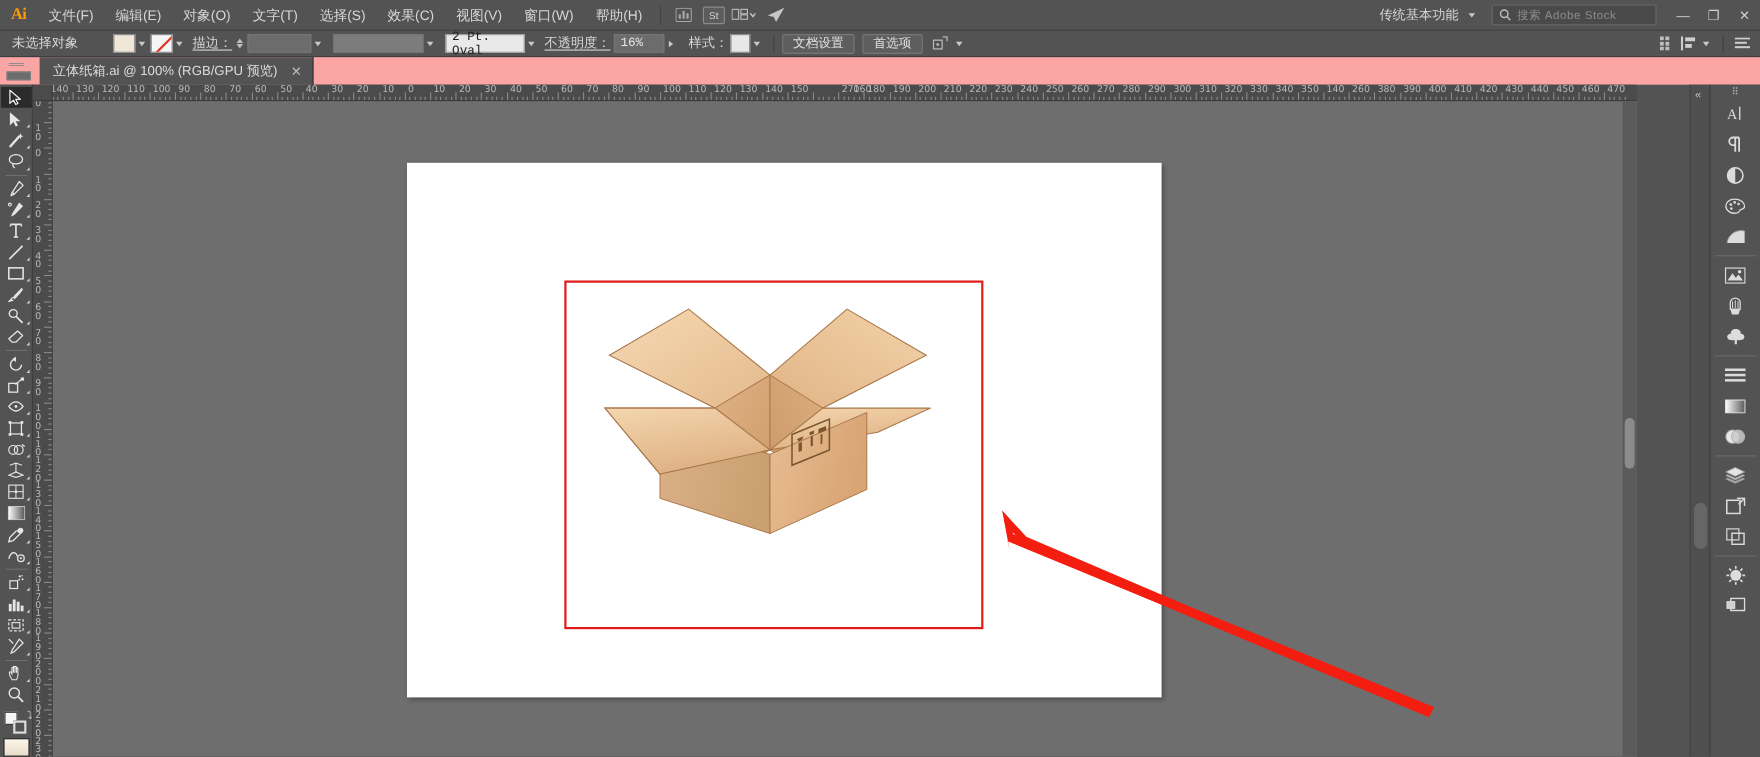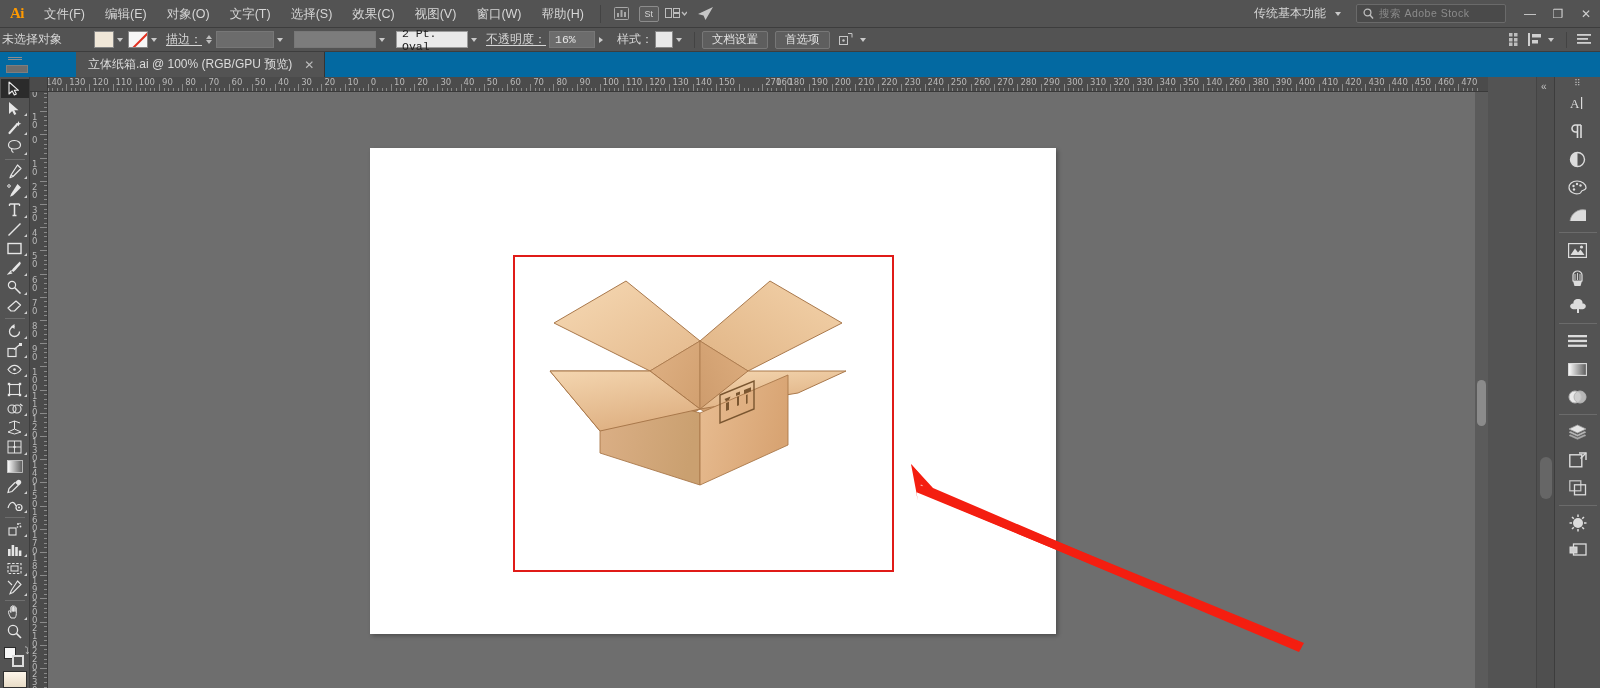--- a/index.html
+++ b/index.html
@@ -59,21 +59,21 @@
   .wctl {
     width: 28px; height: 28px; display: flex;
     align-items: center; justify-content: center;
     color: #d0d0d0; font-size: 12px;
   }
 
   
   .controlbar {
     position: absolute; left: 0; top: 28px; width: 1600px; height: 24px;
     background: #535353; border-bottom: 1px solid #3d3d3d;
-    display: flex; align-items: center; padding-left: 2px;
+    display: flex; align-items: center; padding-left: 11px;
   }
   .cb-label { color: #d6d6d6; font-size: 12px; white-space: nowrap; }
   .cb-label-u { text-decoration: underline; text-underline-offset: 2px; }
   .cb-sep { width: 1px; height: 16px; background: #434343; margin: 0 7px; }
   .swatch {
     width: 20px; height: 17px; border: 1px solid #868686; background: #f0e7d8;
   }
   .swatch.none {
     background: #f6f6f6; position: relative; overflow: hidden;
   }
@@ -108,21 +108,21 @@
     border: 1px solid #777; border-radius: 2px;
     display: flex; align-items: center; color: #e0e0e0; font-size: 11.5px;
     margin-right: 7px; white-space: nowrap;
   }
   .cb-right { margin-left: auto; display: flex; align-items: center; padding-right: 6px; }
   .cb-ic { width: 20px; height: 18px; display: flex; align-items: center; justify-content: center; color: #c6c6c6; }
 
   
   .tabbar {
     position: absolute; left: 0; top: 52px; width: 1600px; height: 25px;
-    background: #0369a1; display: flex; align-items: flex-end; gap: 40px;
+    background: #fca5a5; display: flex; align-items: flex-end;
   }
   .tab-handle { width: 36px; height: 25px; position: relative; }
   .tab-handle::before {
     content: ""; position: absolute; left: 8px; top: 5px;
     width: 14px; height: 3px;
     background: repeating-linear-gradient(to bottom, #8d8d8d 0 1px, transparent 1px 2px);
   }
   .tab-handle::after {
     content: ""; position: absolute; left: 6px; top: 13px;
     width: 20px; height: 6px; background: #6d6d6d; border: 1px solid #7e7e7e;

